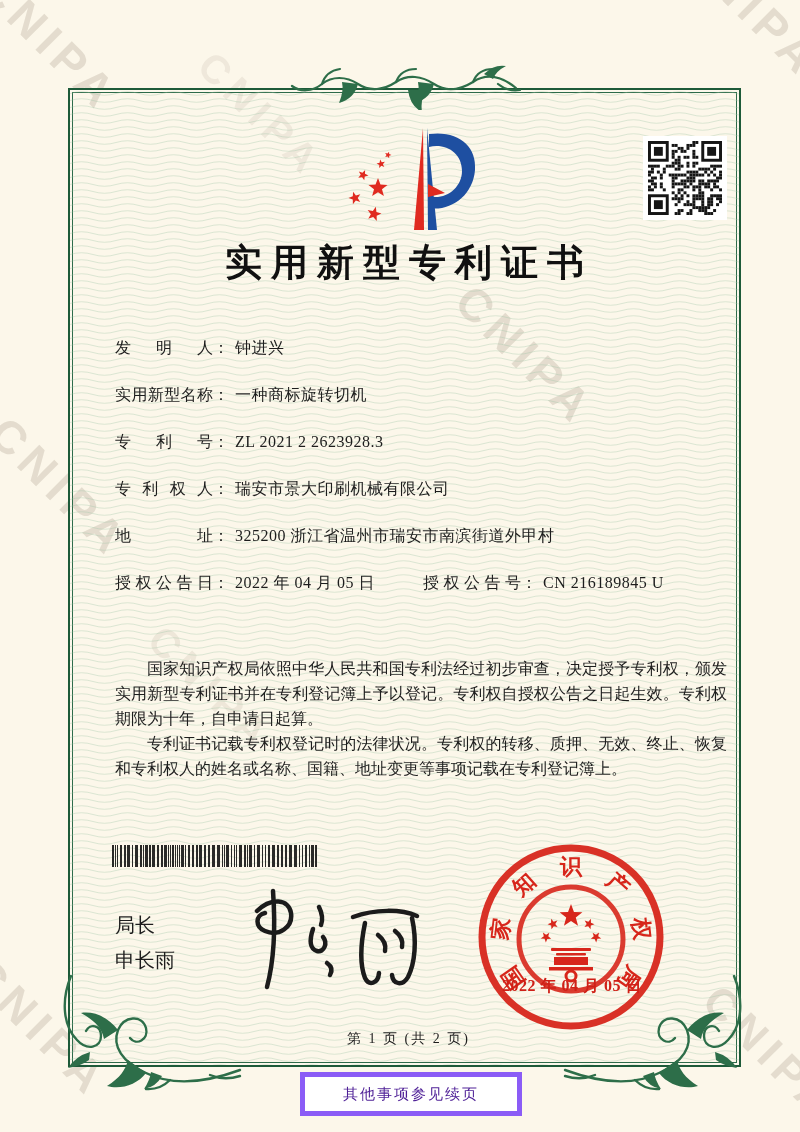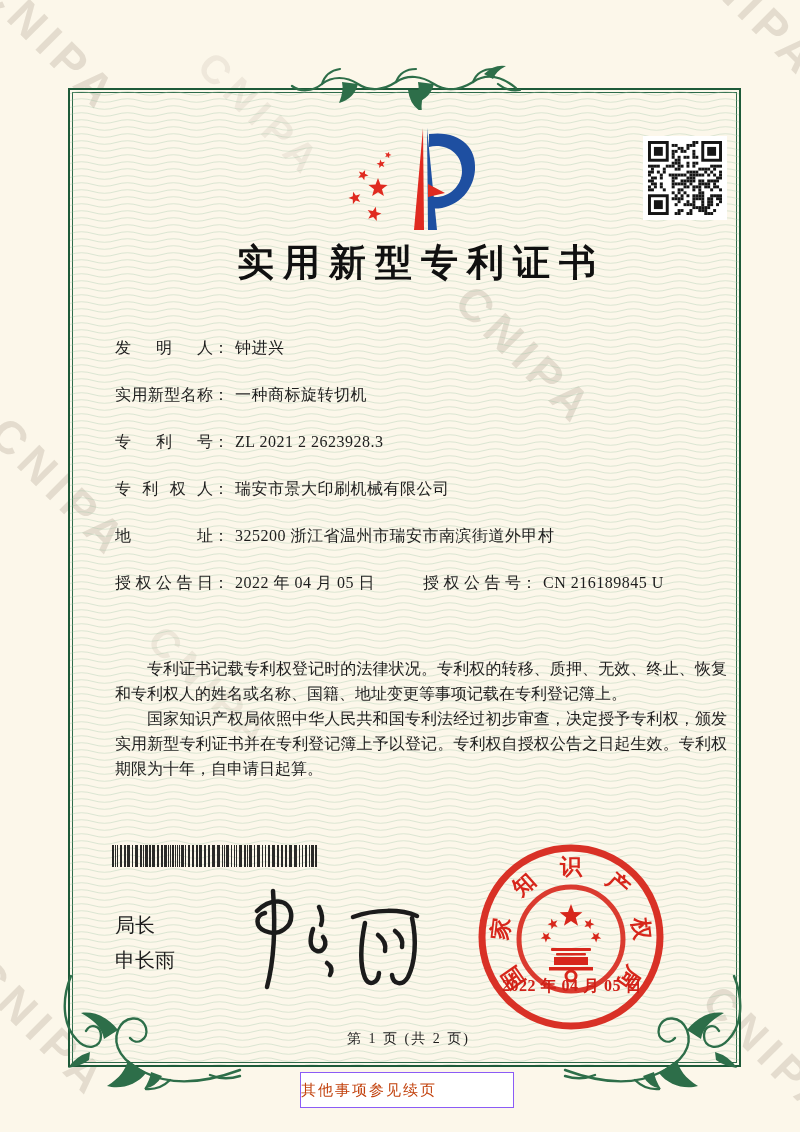--- a/index.html
+++ b/index.html
@@ -38,21 +38,21 @@
     position:absolute;left:32px;top:44px;
     font-size:17px;letter-spacing:2px;z-index:3;
   }
   .logo{position:absolute;left:262px;top:34px;width:150px;height:112px;z-index:3;}
   .qr{position:absolute;left:573px;top:46px;width:84px;height:84px;background:#ffffff;z-index:3;padding:5px;box-sizing:border-box;}
   .qr svg{display:block;}
 
   .cert-title{
     position:absolute;left:0;top:148px;width:100%;
     text-align:center;font-size:37px;font-weight:bold;
-    letter-spacing:9px;text-indent:9px;z-index:3;color:#101010;margin-left:12px;
+    letter-spacing:9px;text-indent:9px;z-index:3;color:#101010;
   }
 
   .fields{position:absolute;left:45px;top:248px;width:600px;z-index:3;}
   .field-row{height:30px;margin-bottom:17px;font-size:16px;white-space:nowrap;}
   .pair{display:inline-block;vertical-align:top;}
   .pair-wide{width:308px;}
   .f-label{
     display:inline-block;width:98px;
     text-align:justify;text-align-last:justify;
     vertical-align:top;
@@ -77,23 +77,23 @@
 
   .page-footer{
     position:absolute;left:4px;top:940px;width:100%;text-align:center;
     font-size:14px;letter-spacing:2px;z-index:3;
   }
 
   
   .orn{position:absolute;z-index:4;pointer-events:none;}
   .note-box{
     position:absolute;left:300px;top:1072px;width:212px;height:34px;
-    background:#ffffff;border:1px solid #8b5cf6;
-    line-height:34px;font-size:15px;z-index:3;
-    letter-spacing:2px;color:#c2410c;
+    background:#ffffff;border:5px solid #8b5cf6;
+    text-align:center;line-height:34px;font-size:15px;z-index:3;
+    letter-spacing:2px;color:#4c1d95;
   }
 </style>
 </head>
 <body>
 
 <div class="page">
 
   <div id="wm-layer">
       <div class="wm" style="left: -38px; top: 14px; font-size: 46px;">CNIPA</div>
       <div class="wm" style="left: 182px; top: 92px; font-size: 40px; opacity: 0.55;">CNIPA</div>
@@ -358,22 +358,22 @@
     <div class="fields" id="fields">
         <div class="field-row"><span class="pair"><span class="f-label">发明人</span><span class="f-colon">：</span><span class="f-value">钟进兴</span></span></div>
         <div class="field-row"><span class="pair"><span class="f-label">实用新型名称</span><span class="f-colon">：</span><span class="f-value">一种商标旋转切机</span></span></div>
         <div class="field-row"><span class="pair"><span class="f-label">专利号</span><span class="f-colon">：</span><span class="f-value">ZL 2021 2 2623928.3</span></span></div>
         <div class="field-row"><span class="pair"><span class="f-label">专利权人</span><span class="f-colon">：</span><span class="f-value">瑞安市景大印刷机械有限公司</span></span></div>
         <div class="field-row"><span class="pair"><span class="f-label">地址</span><span class="f-colon">：</span><span class="f-value">325200 浙江省温州市瑞安市南滨街道外甲村</span></span></div>
         <div class="field-row"><span class="pair pair-wide"><span class="f-label">授权公告日</span><span class="f-colon">：</span><span class="f-value">2022 年 04 月 05 日</span></span><span class="pair"><span class="f-label">授权公告号</span><span class="f-colon">：</span><span class="f-value">CN 216189845 U</span></span></div>
       </div>
 
     <div class="paragraphs" id="paragraphs">
+        <p>国家知识产权局依照中华人民共和国专利法经过初步审查，决定授予专利权，颁发实用新型专利证书并在专利登记簿上予以登记。专利权自授权公告之日起生效。专利权期限为十年，自申请日起算。</p>
         <p>专利证书记载专利权登记时的法律状况。专利权的转移、质押、无效、终止、恢复和专利权人的姓名或名称、国籍、地址变更等事项记载在专利登记簿上。</p>
-        <p>国家知识产权局依照中华人民共和国专利法经过初步审查，决定授予专利权，颁发实用新型专利证书并在专利登记簿上予以登记。专利权自授权公告之日起生效。专利权期限为十年，自申请日起算。</p>
       </div>
 
     <div class="barcode">
       <svg id="barcode-svg" width="212" height="22" viewBox="0 0 212 22">
           <rect x="0" y="0" width="2" height="22" fill="#2a2a28"></rect>
           <rect x="3" y="0" width="1" height="22" fill="#2a2a28"></rect>
           <rect x="5" y="0" width="1" height="22" fill="#2a2a28"></rect>
           <rect x="8" y="0" width="2" height="22" fill="#2a2a28"></rect>
           <rect x="12" y="0" width="2" height="22" fill="#2a2a28"></rect>
           <rect x="15" y="0" width="3" height="22" fill="#2a2a28"></rect>

